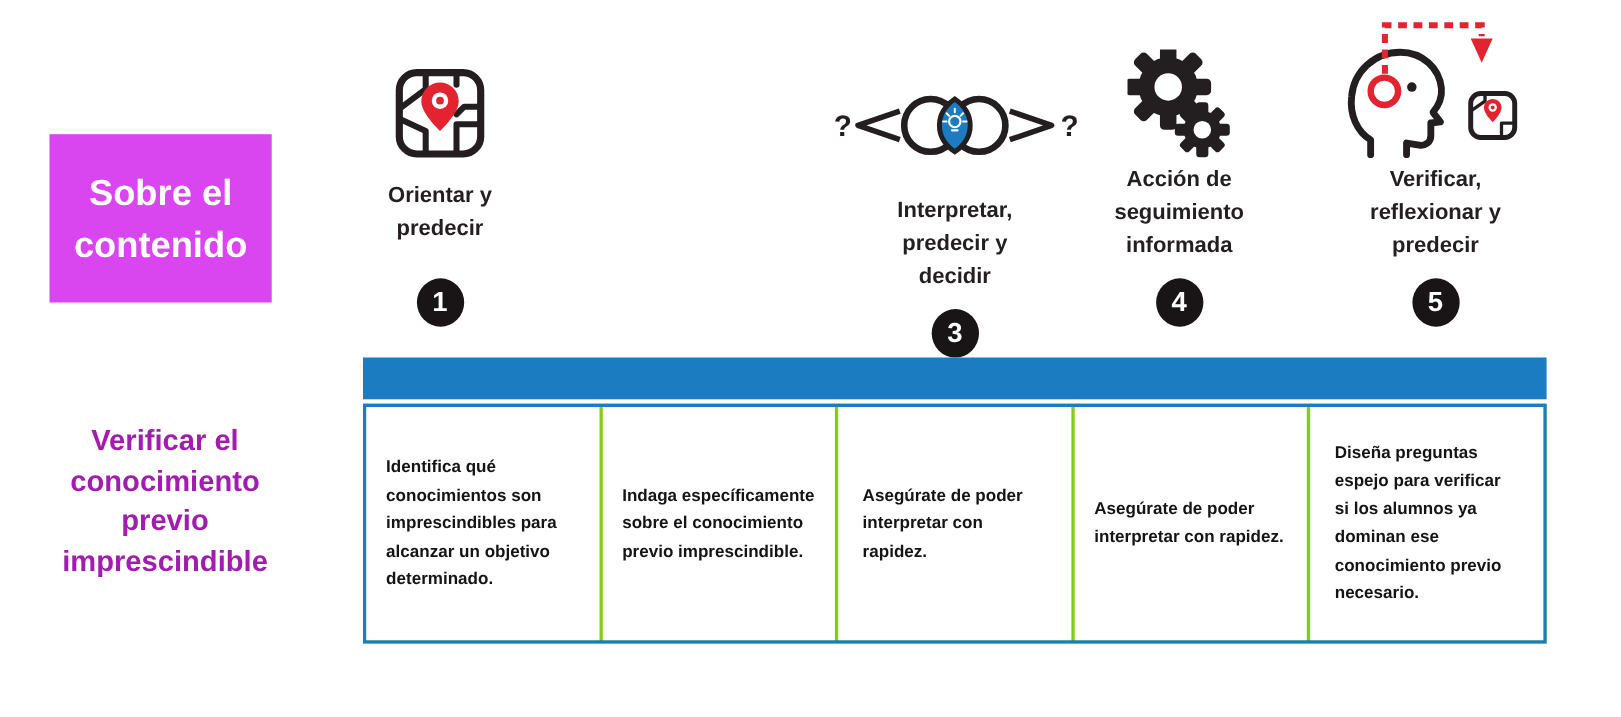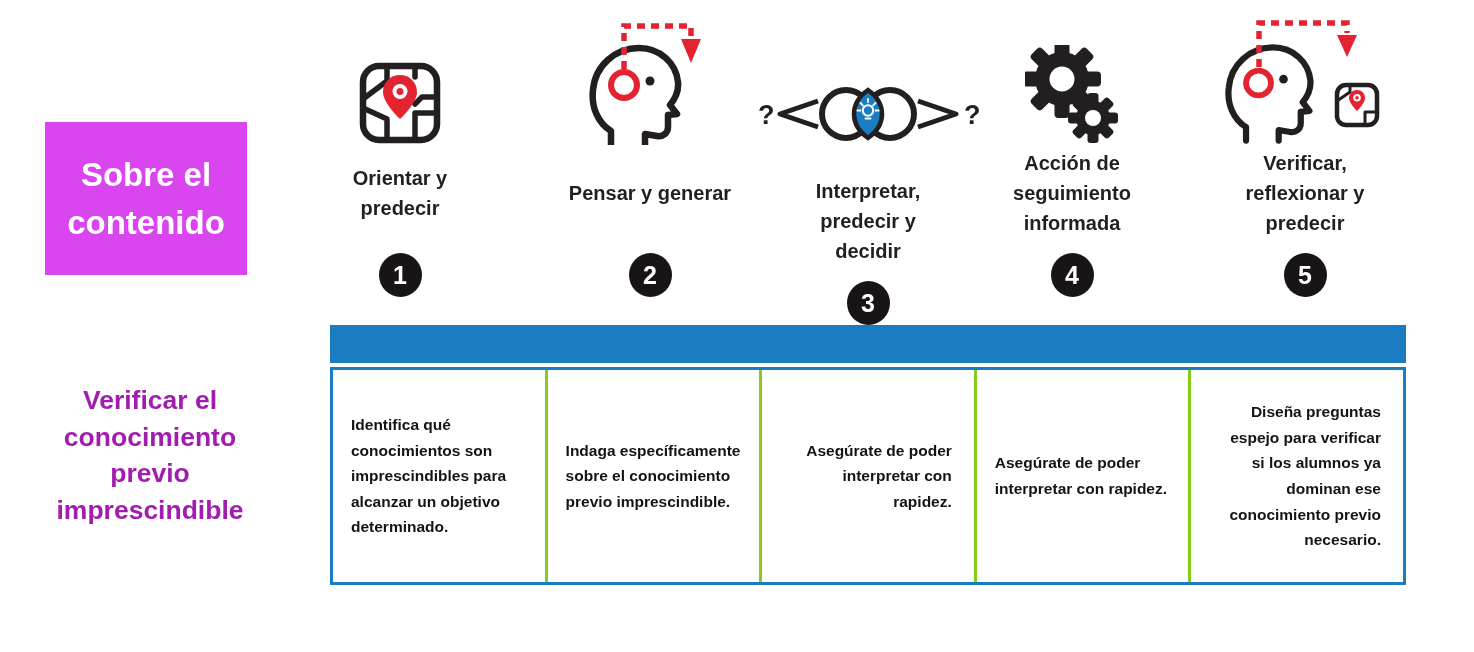--- a/index.html
+++ b/index.html
@@ -44,21 +44,21 @@
   .grid-body{
     margin-top:4px;height:212px;background:#84cc16;border:3px solid #1b7cc2;
     display:flex;gap:3px;
   }
   .cell{
     flex:1;background:#ffffff;display:flex;flex-direction:column;justify-content:center;
     padding:8px 18px;box-sizing:border-box;
   }
   .cell p{margin:0;font-size:15.5px;font-weight:bold;line-height:1.65;color:#141414;}
   .cell-left p{text-align:left;}
-  .cell-center p{text-align:right;padding:0 4px;}
+  .cell-center p{text-align:left;padding:0 4px;}
   svg{display:block;}
   svg text{font-family:"Liberation Sans", sans-serif;}
 </style>
 </head>
 <body>
 
 <div id="canvas">
 
   <div class="title-box">
     <span>Sobre el contenido</span>
@@ -80,37 +80,20 @@
         <circle cx="42" cy="30.5" r="7.5" fill="#ffffff"></circle>
         <circle cx="42" cy="30.5" r="3.5" fill="#e32430"></circle>
       </svg>
     </div>
     <div class="label-zone">
       <div class="step-label">Orientar y predecir</div>
     </div>
     <div class="num-badge">1</div>
   </div>
 
-  <div class="step s2">
-    <div class="icon-zone">
-      <svg width="130" height="126" viewBox="0 0 130 126">
-        <g transform="translate(2,16)">
-          <path d="M24,110 V96 C11,88 4,72 6,55 C8,31 28,13 52,13 C73,13 89,28 91,47 C92,57 88,64 83,70 L90,79 L81,80 V92 C81,98 76,102 70,101 L58,99 V110" fill="none" stroke="#231f20" stroke-width="6.5" stroke-linejoin="round" stroke-linecap="round"></path>
-          <circle cx="63" cy="46" r="4.5" fill="#231f20"></circle>
-          <circle cx="37" cy="50" r="13" fill="none" stroke="#e32430" stroke-width="6"></circle>
-        </g>
-        <path d="M39,50 V7 H106 V18" fill="none" stroke="#e32430" stroke-width="5.5" stroke-dasharray="8 6"></path>
-        <polygon points="96,20 116,20 106,44" fill="#e32430"></polygon>
-      </svg>
-    </div>
-    <div class="label-zone">
-      <div class="step-label">Pensar y generar</div>
-    </div>
-    <div class="num-badge">2</div>
-  </div>
 
   <div class="step s3">
     <div class="icon-zone" style="padding-bottom:28px;">
       <svg width="228" height="62" viewBox="0 0 228 62">
         <g fill="none" stroke="#231f20" stroke-width="5" stroke-linejoin="round">
           <path d="M64,18 L26,31 L64,44"></path>
           <path d="M164,18 L202,31 L164,44"></path>
         </g>
         <circle cx="92" cy="31" r="24" fill="none" stroke="#231f20" stroke-width="6"></circle>
         <circle cx="136" cy="31" r="24" fill="none" stroke="#231f20" stroke-width="6"></circle>

